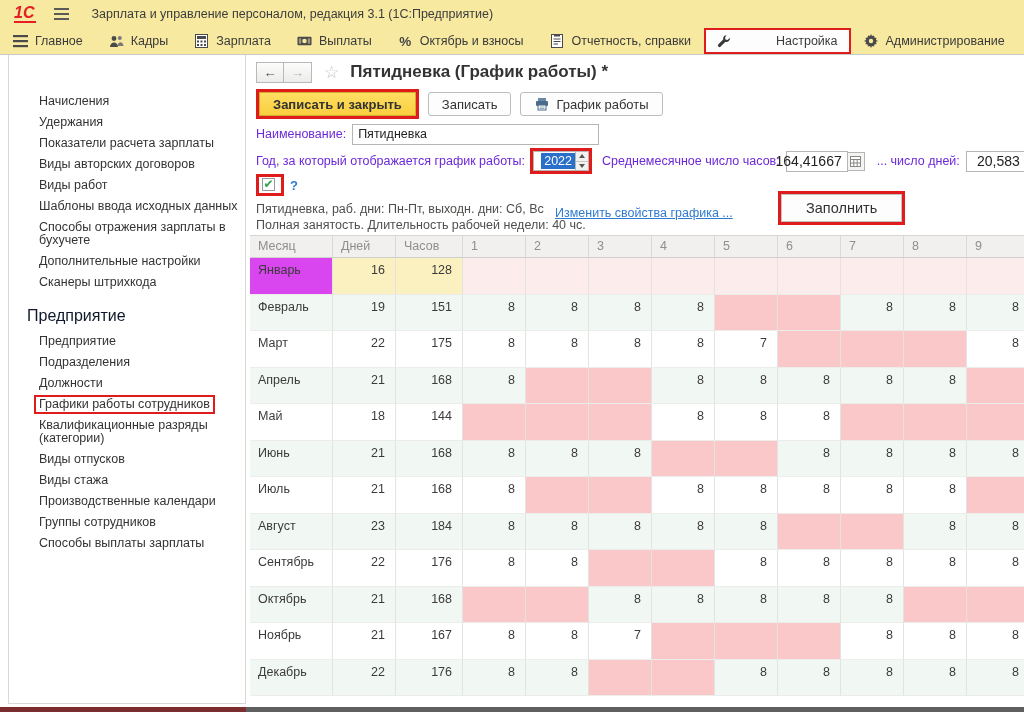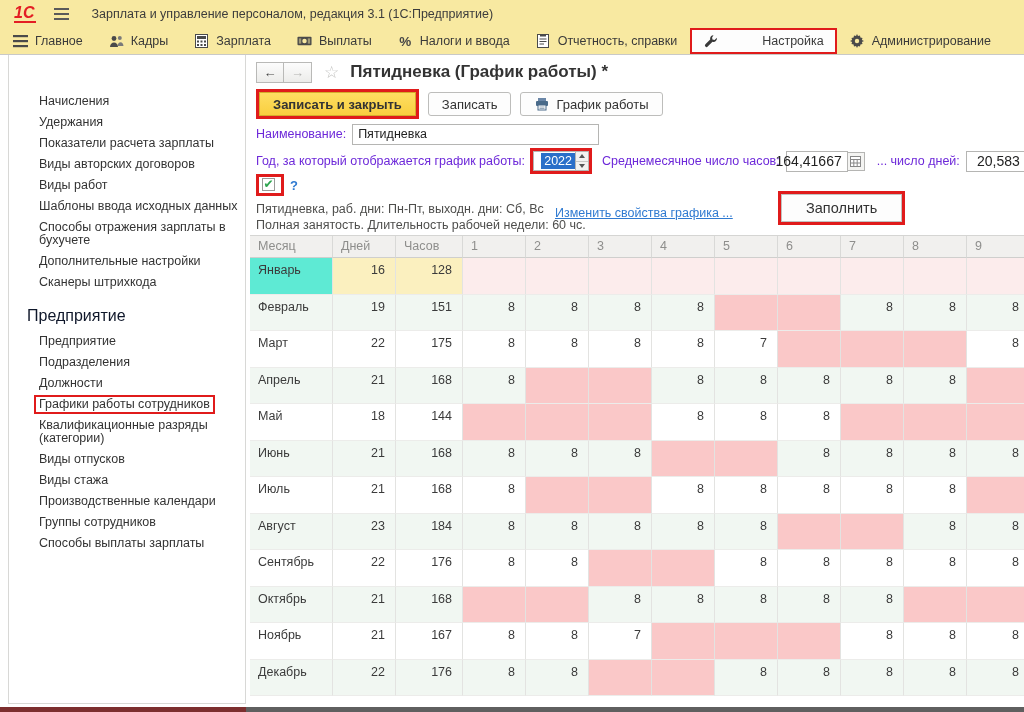--- a/index.html
+++ b/index.html
@@ -89,21 +89,21 @@
     border-top:1px solid #d5d5d3; }
   .grid { display:grid; grid-template-columns:83px 63px 67px repeat(9,63px); width:780px; }
   .gcell { border-right:1px solid #e3e3e1; border-bottom:1px solid #ececea; font-size:12.5px;
     padding:5px 8px 0 8px; height:36.5px; overflow:hidden; }
   .ghead { height:22px; background:#f1f0ee; color:#8e8e8c; border-right:1px solid #d9d9d7;
     border-bottom:1px solid #cfcfcd; padding-top:3px; }
   .num { text-align:right; padding-right:10px; }
   .g-green { background:#f1f7f2; }
   .g-off { background:#fac8c8; }
   .g-offlight { background:#fcecec; }
-  .g-selmonth { background:#5eead4; }
+  .g-selmonth { background:#d946ef; }
   .g-selnum { background:#fbf0bf; }
 
   .bottom-strip { position:absolute; left:0; bottom:0; height:5px; width:1024px; background:#5f5f5f; }
   .bottom-strip .maroon { position:absolute; left:0; top:0; height:5px; width:246px; background:#7c2e2e; }
 </style>
 </head>
 <body>
 
 <div class="app">
 
@@ -162,21 +162,21 @@
             <rect x="2" y="3.2" width="2.5" height="5.6" fill="#f8e9a1" opacity="0.5"></rect>
             <rect x="11.5" y="3.2" width="2.5" height="5.6" fill="#f8e9a1" opacity="0.5"></rect>
           </svg>
         </span>
         <span>Выплаты</span>
       </div>
       <div class="menu-item">
         <span class="mi-icon">
           <span class="pct">%</span>
         </span>
-        <span>Налоги и ввода</span>
+        <span>Октябрь и взносы</span>
       </div>
       <div class="menu-item">
         <span class="mi-icon">
           <svg width="12" height="14" viewBox="0 0 12 14">
             <rect x="0.5" y="0.5" width="11" height="13" fill="#fff" stroke="#4a4a4a"></rect>
             <rect x="3" y="0" width="6" height="2.5" fill="#4a4a4a"></rect>
             <line x1="2.5" y1="5" x2="9.5" y2="5" stroke="#4a4a4a"></line>
             <line x1="2.5" y1="7.5" x2="9.5" y2="7.5" stroke="#4a4a4a"></line>
             <line x1="2.5" y1="10" x2="7" y2="10" stroke="#4a4a4a"></line>
           </svg>
@@ -295,21 +295,21 @@
 
     <div class="row-check">
       <span class="check-annot">
         <span class="checkbox">✔</span>
       </span>
       <span class="qmark">?</span>
     </div>
 
     <div class="desc">
       <div>Пятидневка, раб. дни: Пн-Пт, выходн. дни: Сб, Вс</div>
-      <div>Полная занятость. Длительность рабочей недели: 60 чс.</div>
+      <div>Полная занятость. Длительность рабочей недели: 40 чс.</div>
     </div>
     <span class="link">Изменить свойства графика ...</span>
     <span class="fill-annot">
       <button class="btn-fill">Заполнить</button>
     </span>
 
     <div class="grid-wrap">
       <div class="grid" id="grid">
           <div class="gcell ghead">Месяц</div>
           <div class="gcell ghead">Дней</div>

